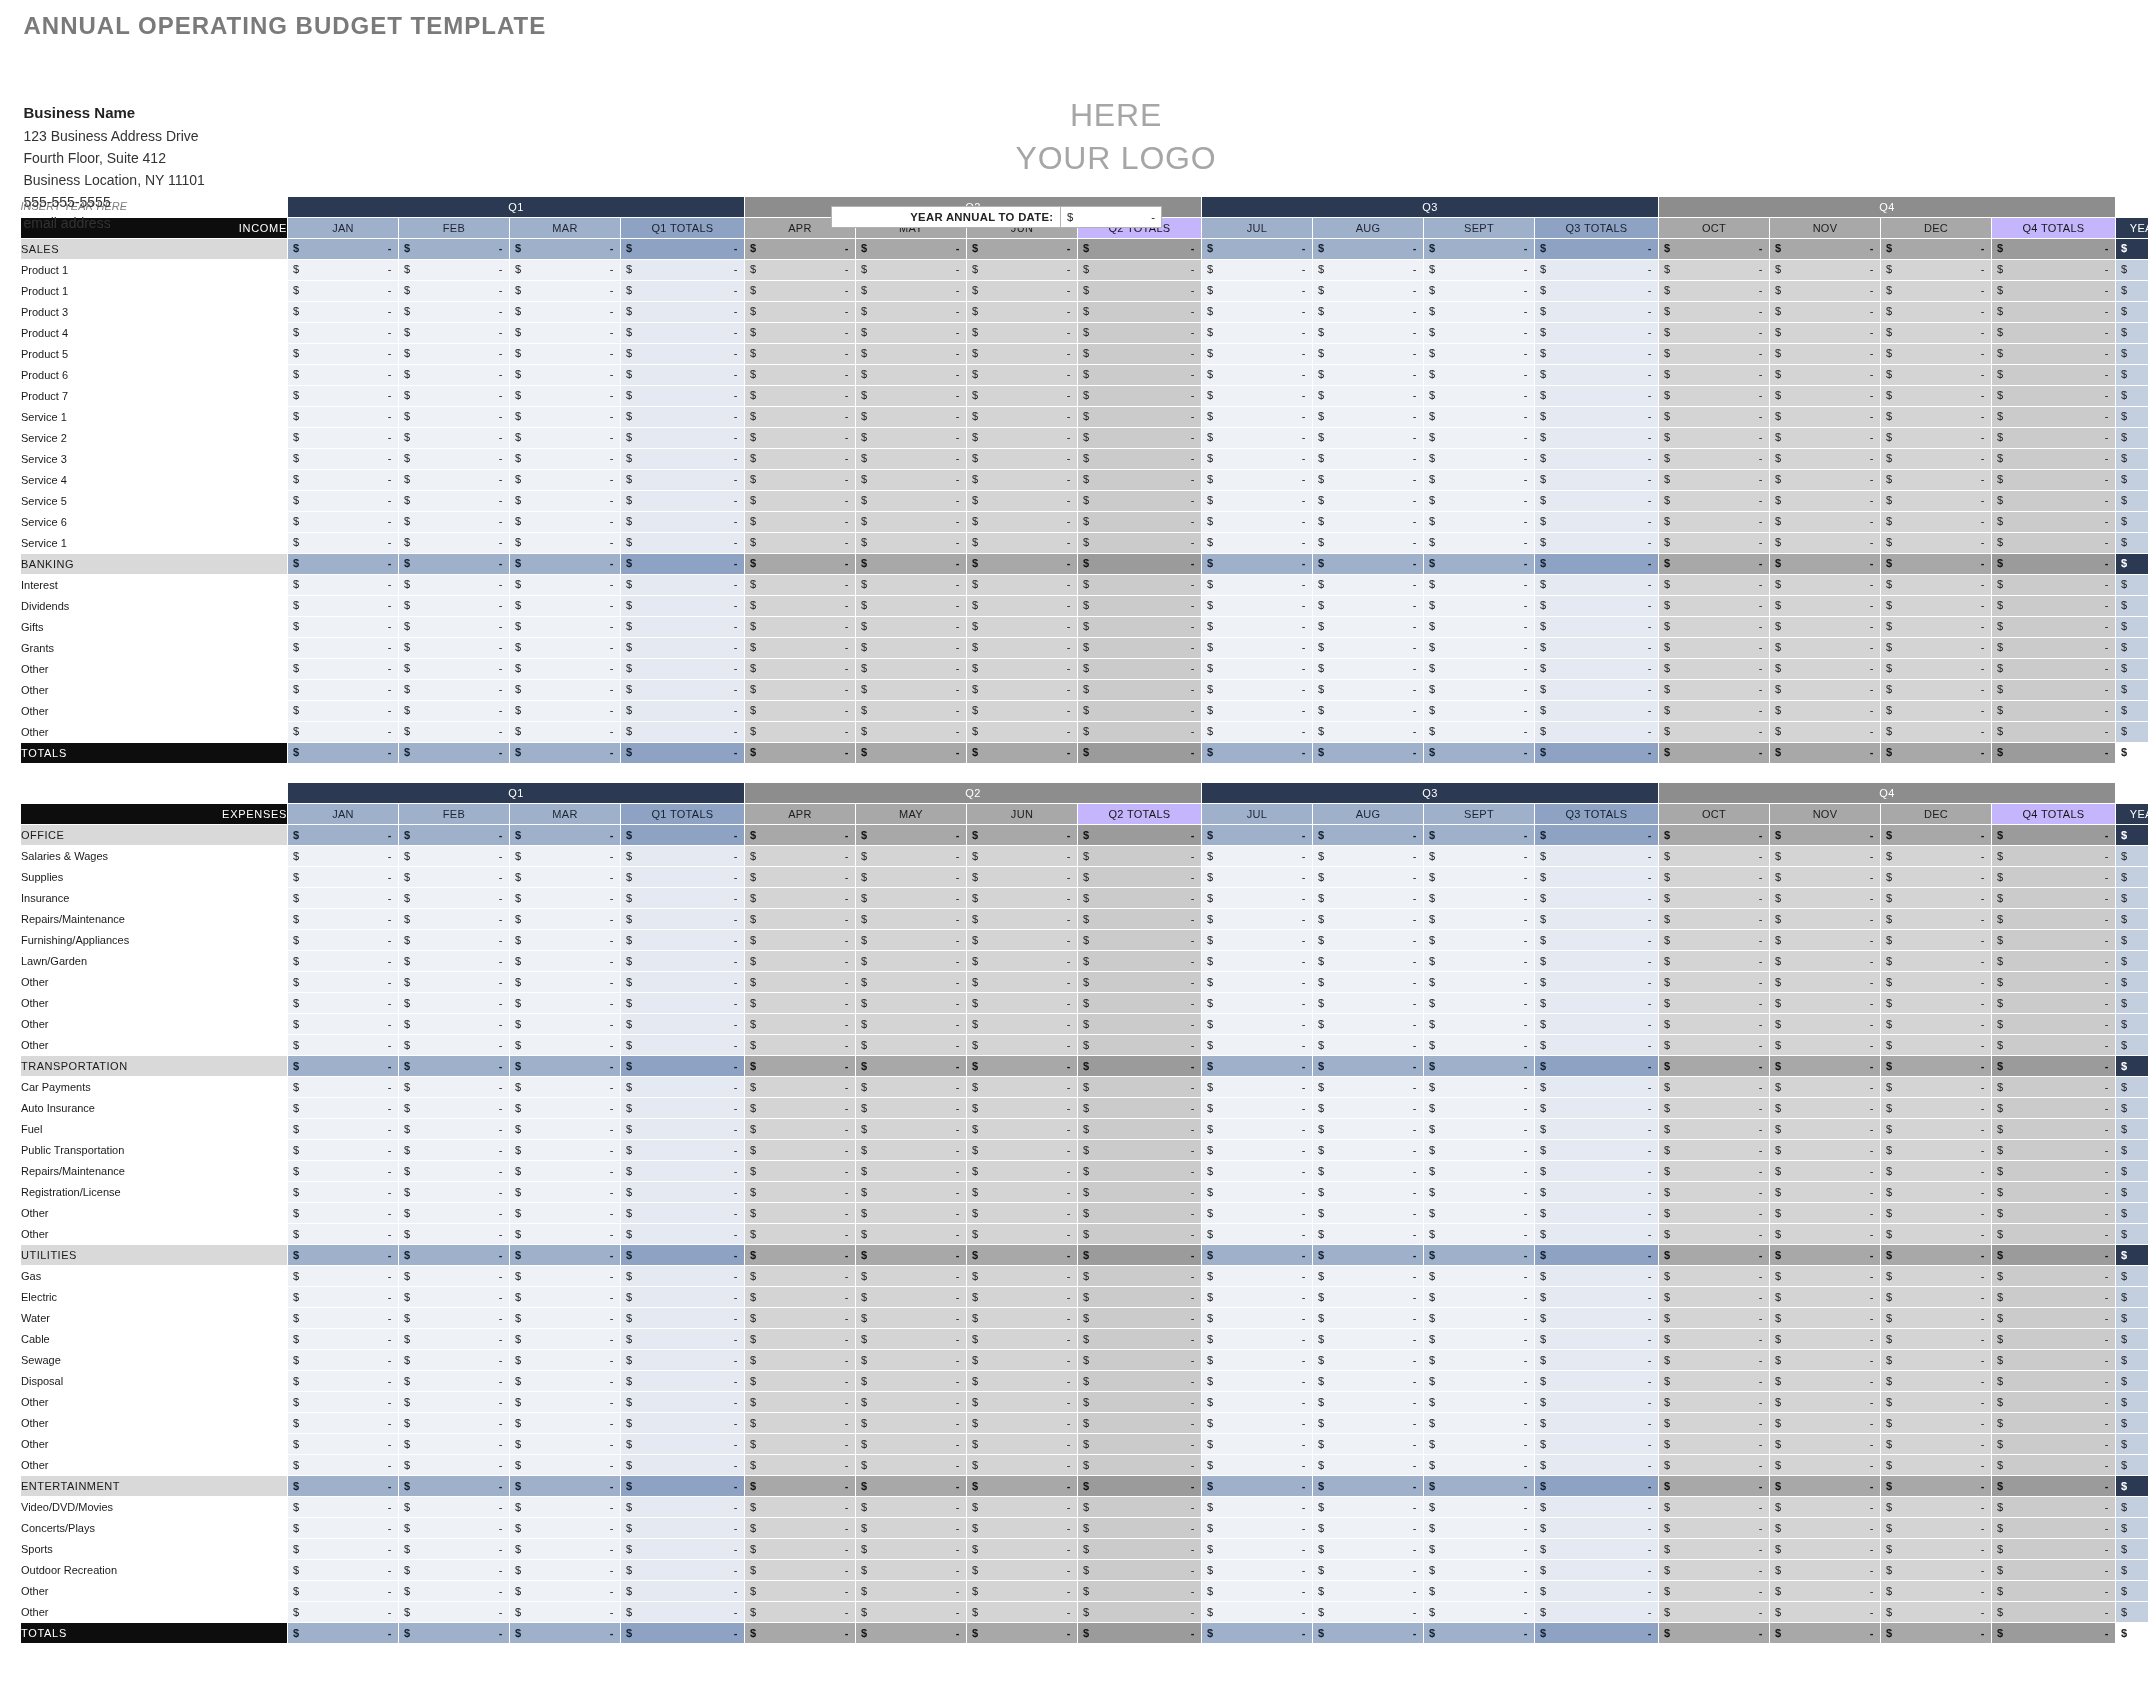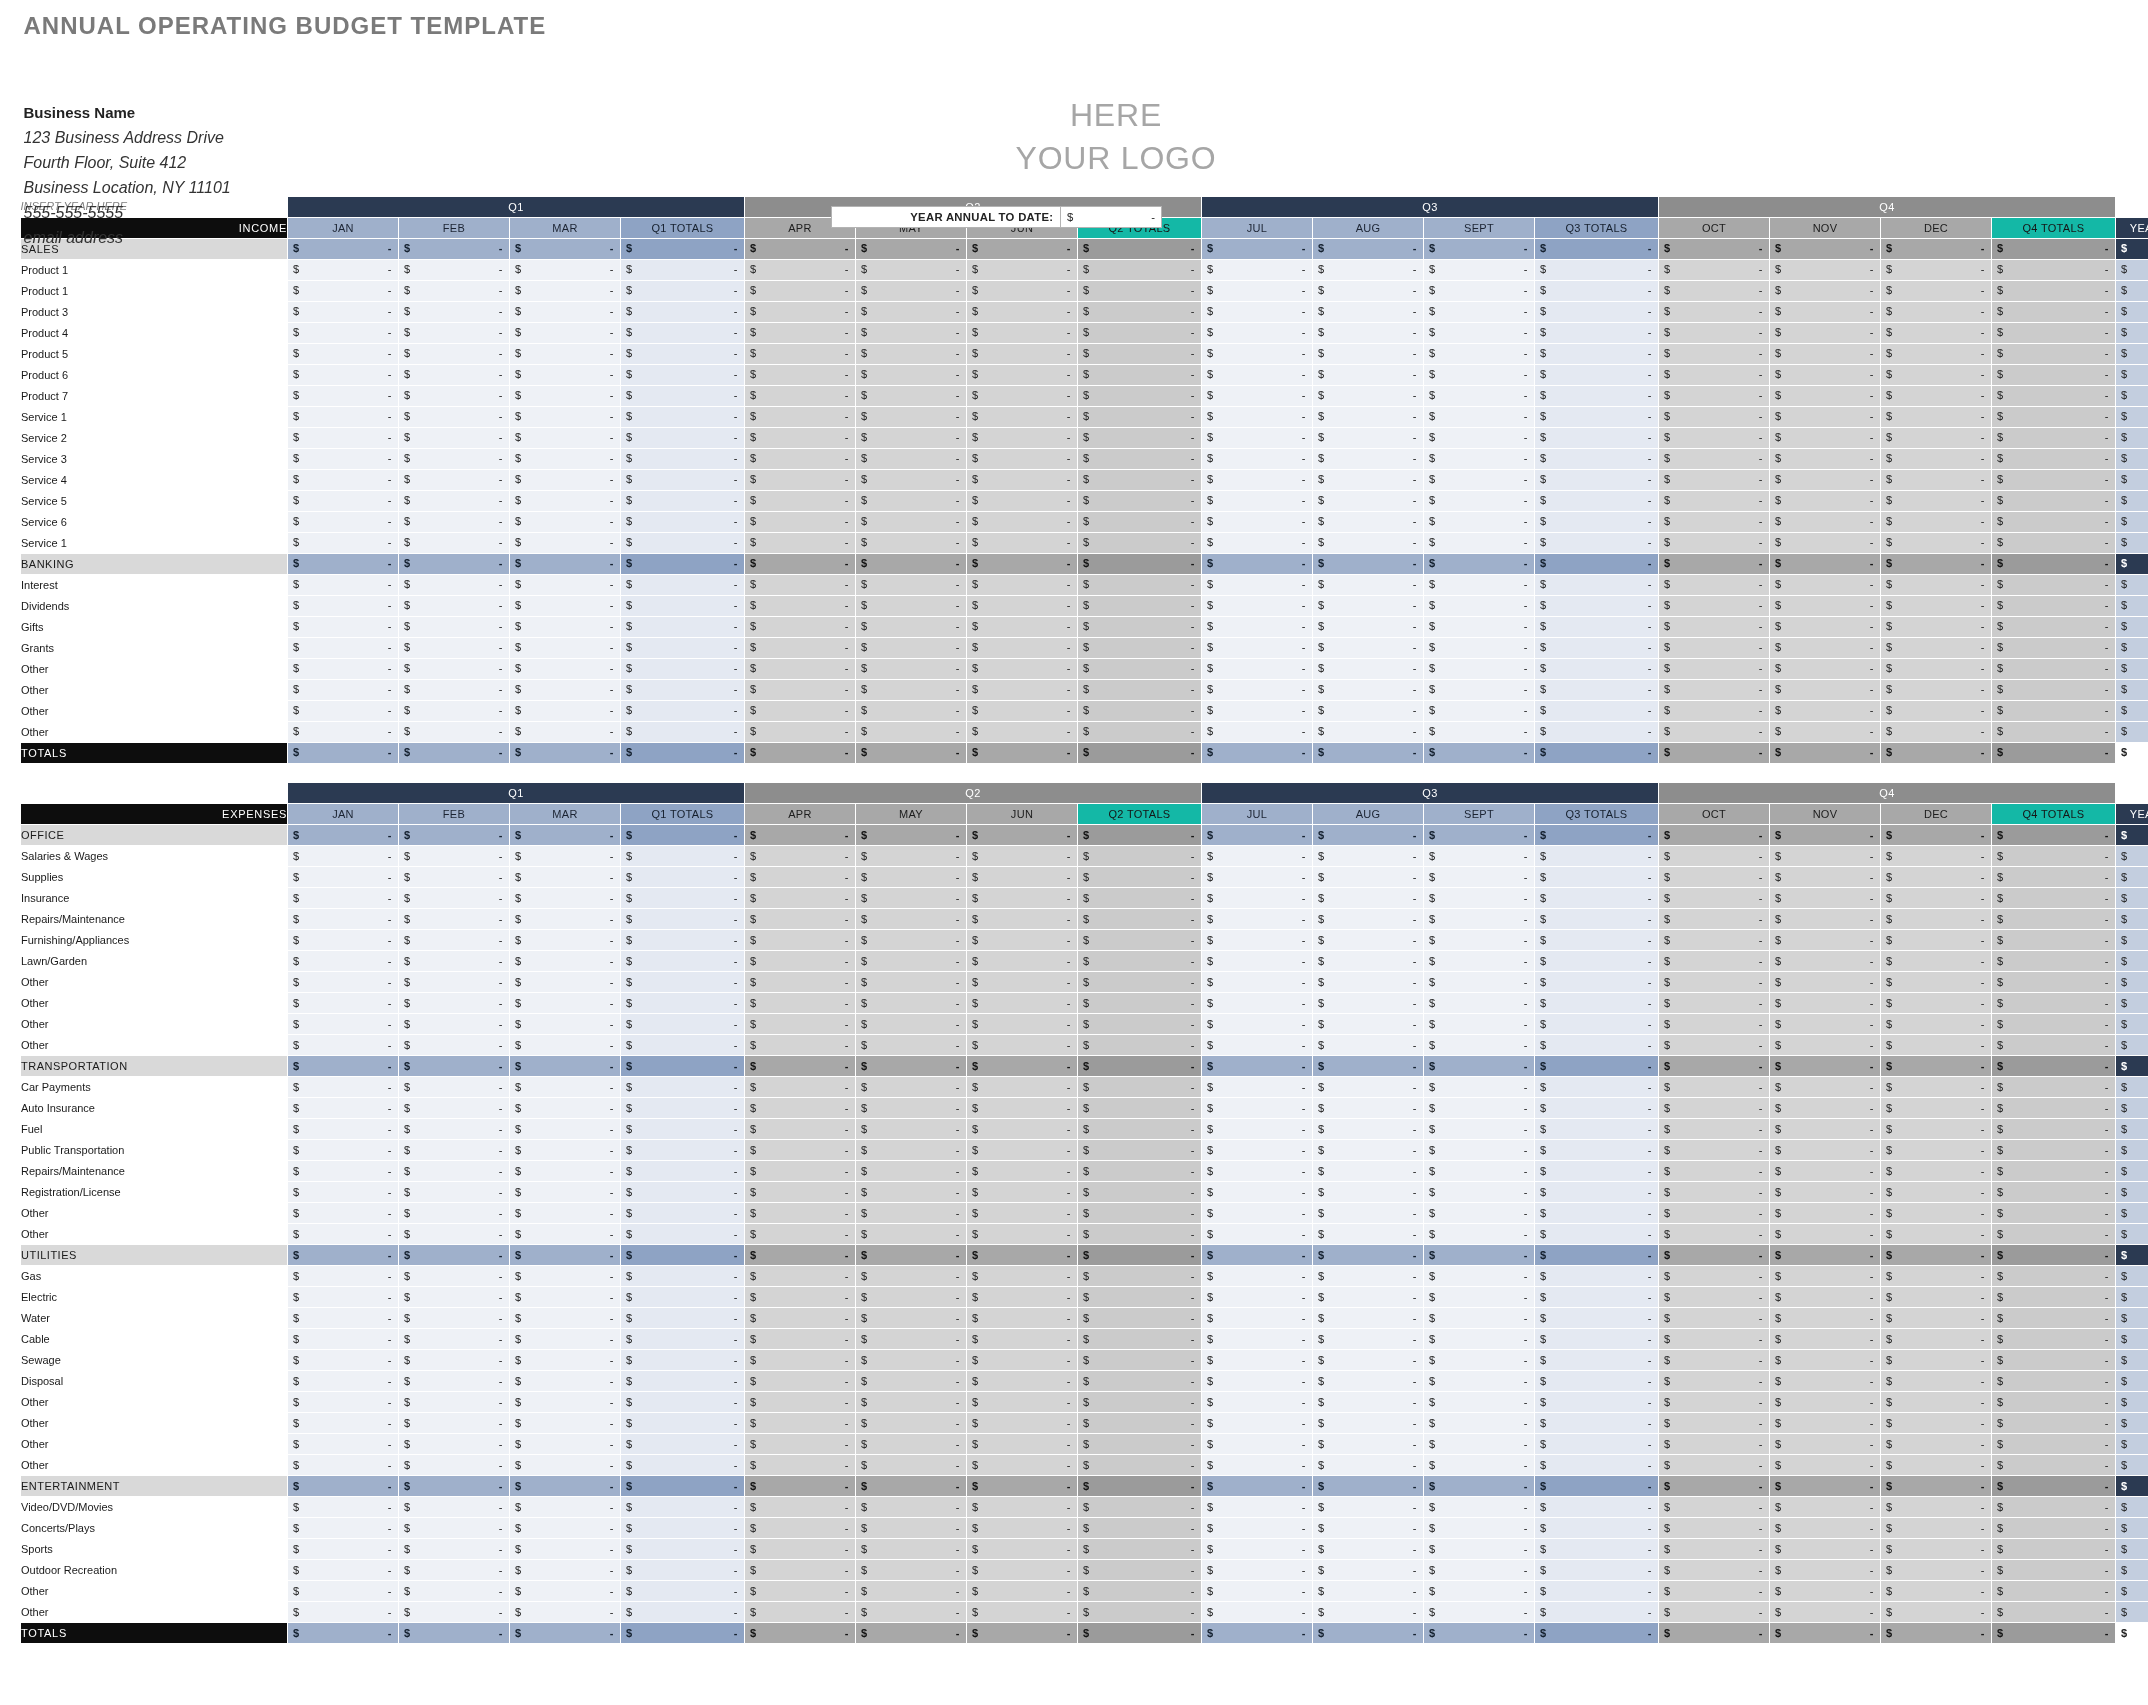--- a/index.html
+++ b/index.html
@@ -38,23 +38,22 @@
     top: 56px;
     line-height: 1.55;
   }
   .biz-name {
     font-size: 15px;
     font-weight: bold;
     color: #222;
     margin-bottom: 2.5px;
   }
   .biz-line {
-    font-size: 16px;
+    font-size: 14px;
     color: #333;
-    font-style: italic;
   }
   .logo-block {
     position: absolute;
     left: 940px;
     top: 49px;
     width: 352px;
     text-align: center;
     font-size: 32px;
     color: #a6a6a6;
     line-height: 1.35;
@@ -153,21 +152,21 @@
     text-align: center;
     font-weight: bold;
     font-size: 10.5px;
     letter-spacing: 0.3px;
     color: #ffffff;
     height: 22px;
   }
   .m-q1 { background: #9fb0cb; color: #1c2433; }
   .m-q2 { background: #a8a8a8; color: #1c1c1c; }
   .m-tot-q1 { background: #8ea3c4; color: #16202e; }
-  .m-tot-q2 { background: #14b8a6; color: #161616; }
+  .m-tot-q2 { background: #c4b5fd; color: #161616; }
   .m-yearend { background: #2b3a52; color: #fff; font-size: 10.5px; }
 
   
   .cat {
     font-weight: bold;
     font-size: 11px;
     letter-spacing: 0.5px;
     padding-left: 8.4px;
     color: #1a1a1a;
     background: #d9d9d9;

